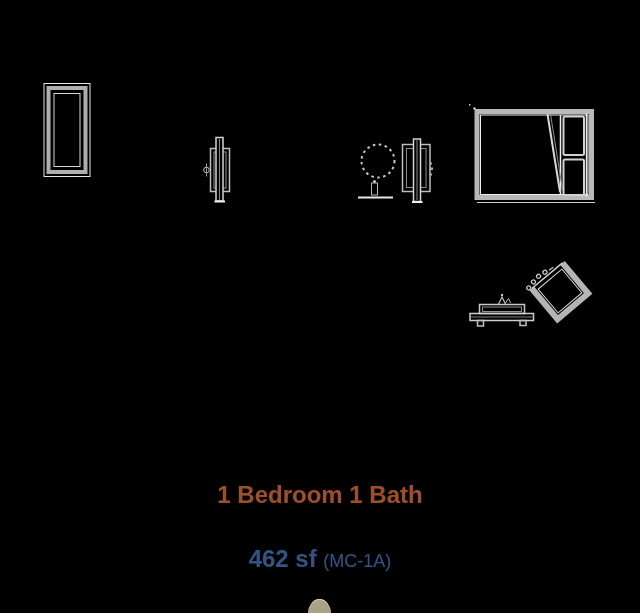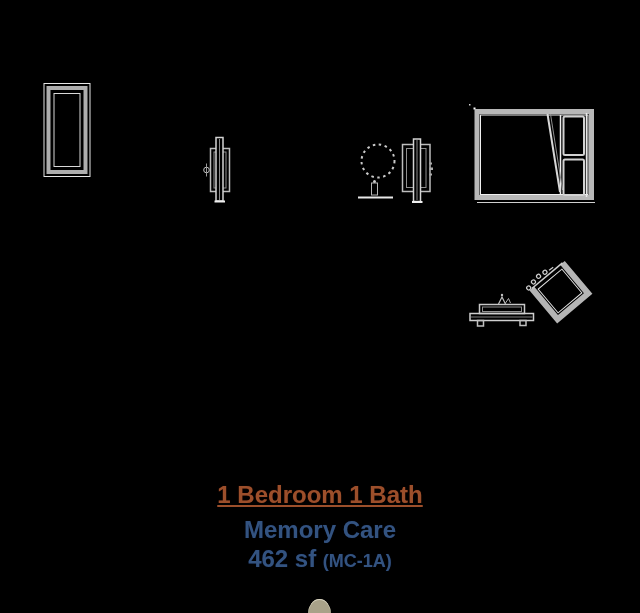--- a/index.html
+++ b/index.html
@@ -28,37 +28,36 @@
     width: 640px;
     text-align: center;
     font-weight: bold;
     white-space: nowrap;
   }
   .label-unit-type {
     top: 481px;
     font-size: 24px;
     color: var(--c-unit, #9c4f2b);
     text-shadow: 0 0 1px rgba(70,20,5,0.9);
-    text-decoration: underline;
   }
   .label-program {
     top: 516px;
     font-size: 24px;
     color: var(--c-program, #335380);
     text-shadow: 0 0 1px rgba(10,20,50,0.9);
   }
   .label-area {
     top: 545px;
     font-size: 24px;
     color: var(--c-program, #335380);
     text-shadow: 0 0 1px rgba(10,20,50,0.9);
   }
   .label-area .plan-code {
     font-size: 18px;
-    font-weight: bold;
+    font-weight: normal;
   }
   .page-marker {
     position: absolute;
     left: 308px;
     top: 599px;
     width: 23px;
     height: 30px;
     border-radius: 50% 50% 50% 50%;
     background: var(--marker, #a9a289);
     box-shadow: inset 0 1px 0 #d8d4c0;
@@ -142,21 +141,20 @@
         <circle cx="545.5" cy="267" r="2"></circle>
         <circle cx="553" cy="266" r="2"></circle>
         <circle cx="560.5" cy="267" r="2"></circle>
         <line x1="565" y1="268" x2="570" y2="268.5"></line>
       </g>
     </g>
   </svg>
 
   <div class="plan-label label-unit-type">1 Bedroom 1 Bath</div>
 
-  <div class="plan-label label-program">Memory Care</div>
 
   <div class="plan-label label-area">
     <span>462 sf</span>
     <span class="plan-code">(MC-1A)</span>
   </div>
 
   <div class="page-marker"></div>
 
 </div>
 

